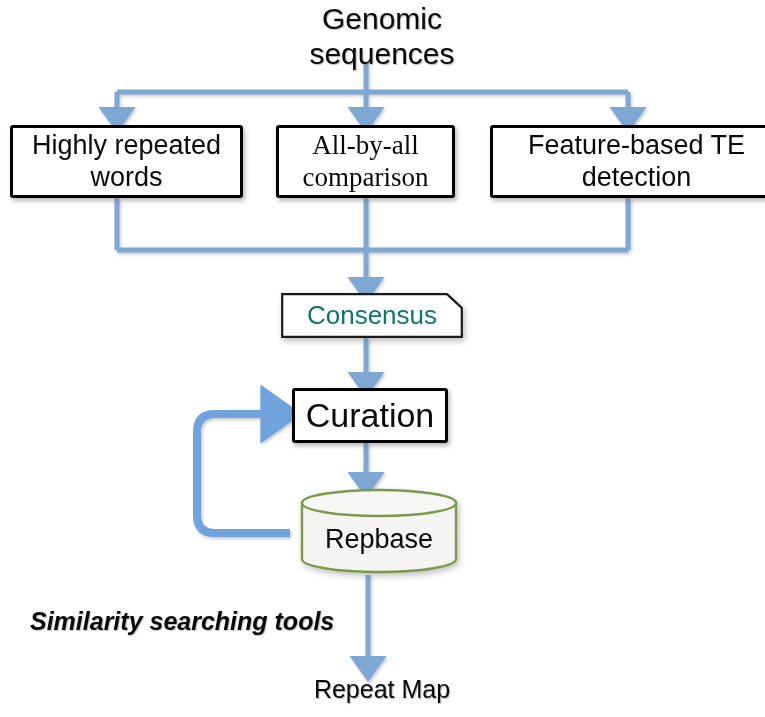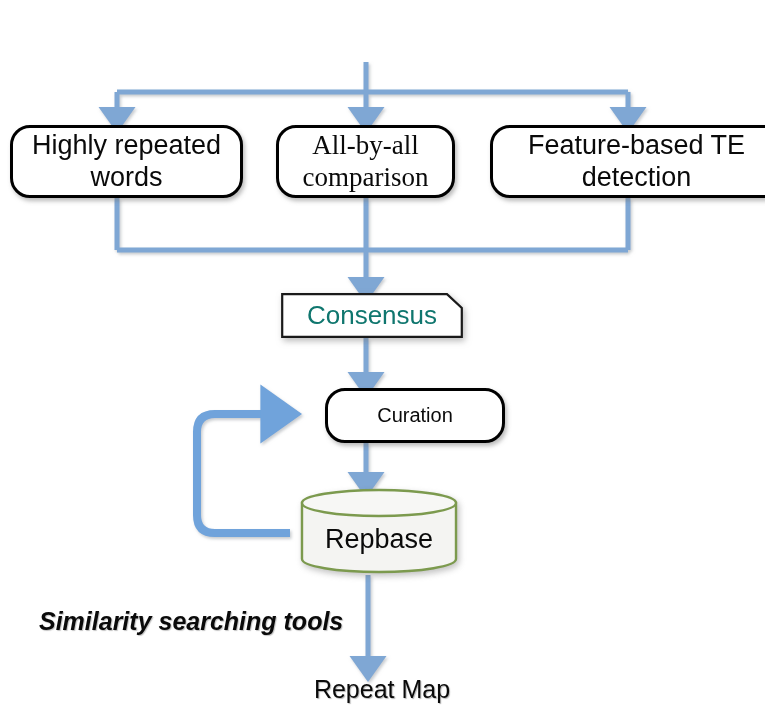--- a/index.html
+++ b/index.html
@@ -43,52 +43,52 @@
     font-size: 30px;
   }
   #output-label {
     left: 232px;
     top: 675px;
     width: 300px;
     font-size: 25px;
   }
   #tools-label {
     position: absolute;
-    left: 39px;
+    left: 30px;
     top: 607px;
     width: 350px;
     font-size: 25px;
     font-style: italic;
     font-weight: bold;
     color: #0a0a0a;
     text-align: left;
     text-shadow: 1px 1px 1px rgba(120,120,120,0.45);
   }
 
   
   .proc-box {
     position: absolute;
     box-sizing: border-box;
     border: 3px solid #000000;
-    border-radius: 20px;
+    border-radius: 3px;
     background: #ffffff;
     display: flex;
     align-items: center;
     justify-content: center;
     text-align: center;
     color: #0a0a0a;
     font-size: 27px;
     line-height: 1.18;
     white-space: pre-line;
     box-shadow: 2px 3px 4px rgba(120,120,120,0.5);
   }
   #box-highly-repeated-words { left: 10px;  top: 125px; width: 233px; height: 73px; }
   #box-all-by-all            { left: 276px; top: 125px; width: 179px; height: 73px; font-family: Liberation Serif, serif; }
   #box-feature-based         { left: 490px; top: 125px; width: 293px; height: 73px; }
-  #box-curation              { left: 292px; top: 388px; width: 180px; height: 55px; font-size: 20px; margin-left: 33px; }
+  #box-curation              { left: 292px; top: 388px; width: 156px; height: 55px; font-size: 34px; }
 
   
   #box-consensus {
     position: absolute;
     left: 281px;
     top: 293px;
     width: 182px;
     height: 45px;
     filter: drop-shadow(2px 3px 3px rgba(120,120,120,0.5));
   }
@@ -173,20 +173,22 @@
       <path d="M366,443 L366,483" marker-end="url(#ah)"></path>
 
       <path d="M368,575 L368,667" marker-end="url(#ah)"></path>
     </g>
 
     <g filter="url(#softshadow)" fill="none" stroke="#6FA3DB" stroke-width="8" stroke-linecap="butt" stroke-linejoin="round">
       <path d="M290,533 L215,533 Q197,533 197,515 L197,432 Q197,414 215,414 L278,414" marker-end="url(#ahl)"></path>
     </g>
   </svg>
 
+  <div class="plain-label" id="title-label">Genomic
+sequences</div>
 
   <div class="proc-box" id="box-highly-repeated-words">Highly repeated
 words</div>
 
   <div class="proc-box" id="box-all-by-all">All-by-all
 comparison</div>
 
   <div class="proc-box" id="box-feature-based">Feature-based TE
 detection</div>
 

